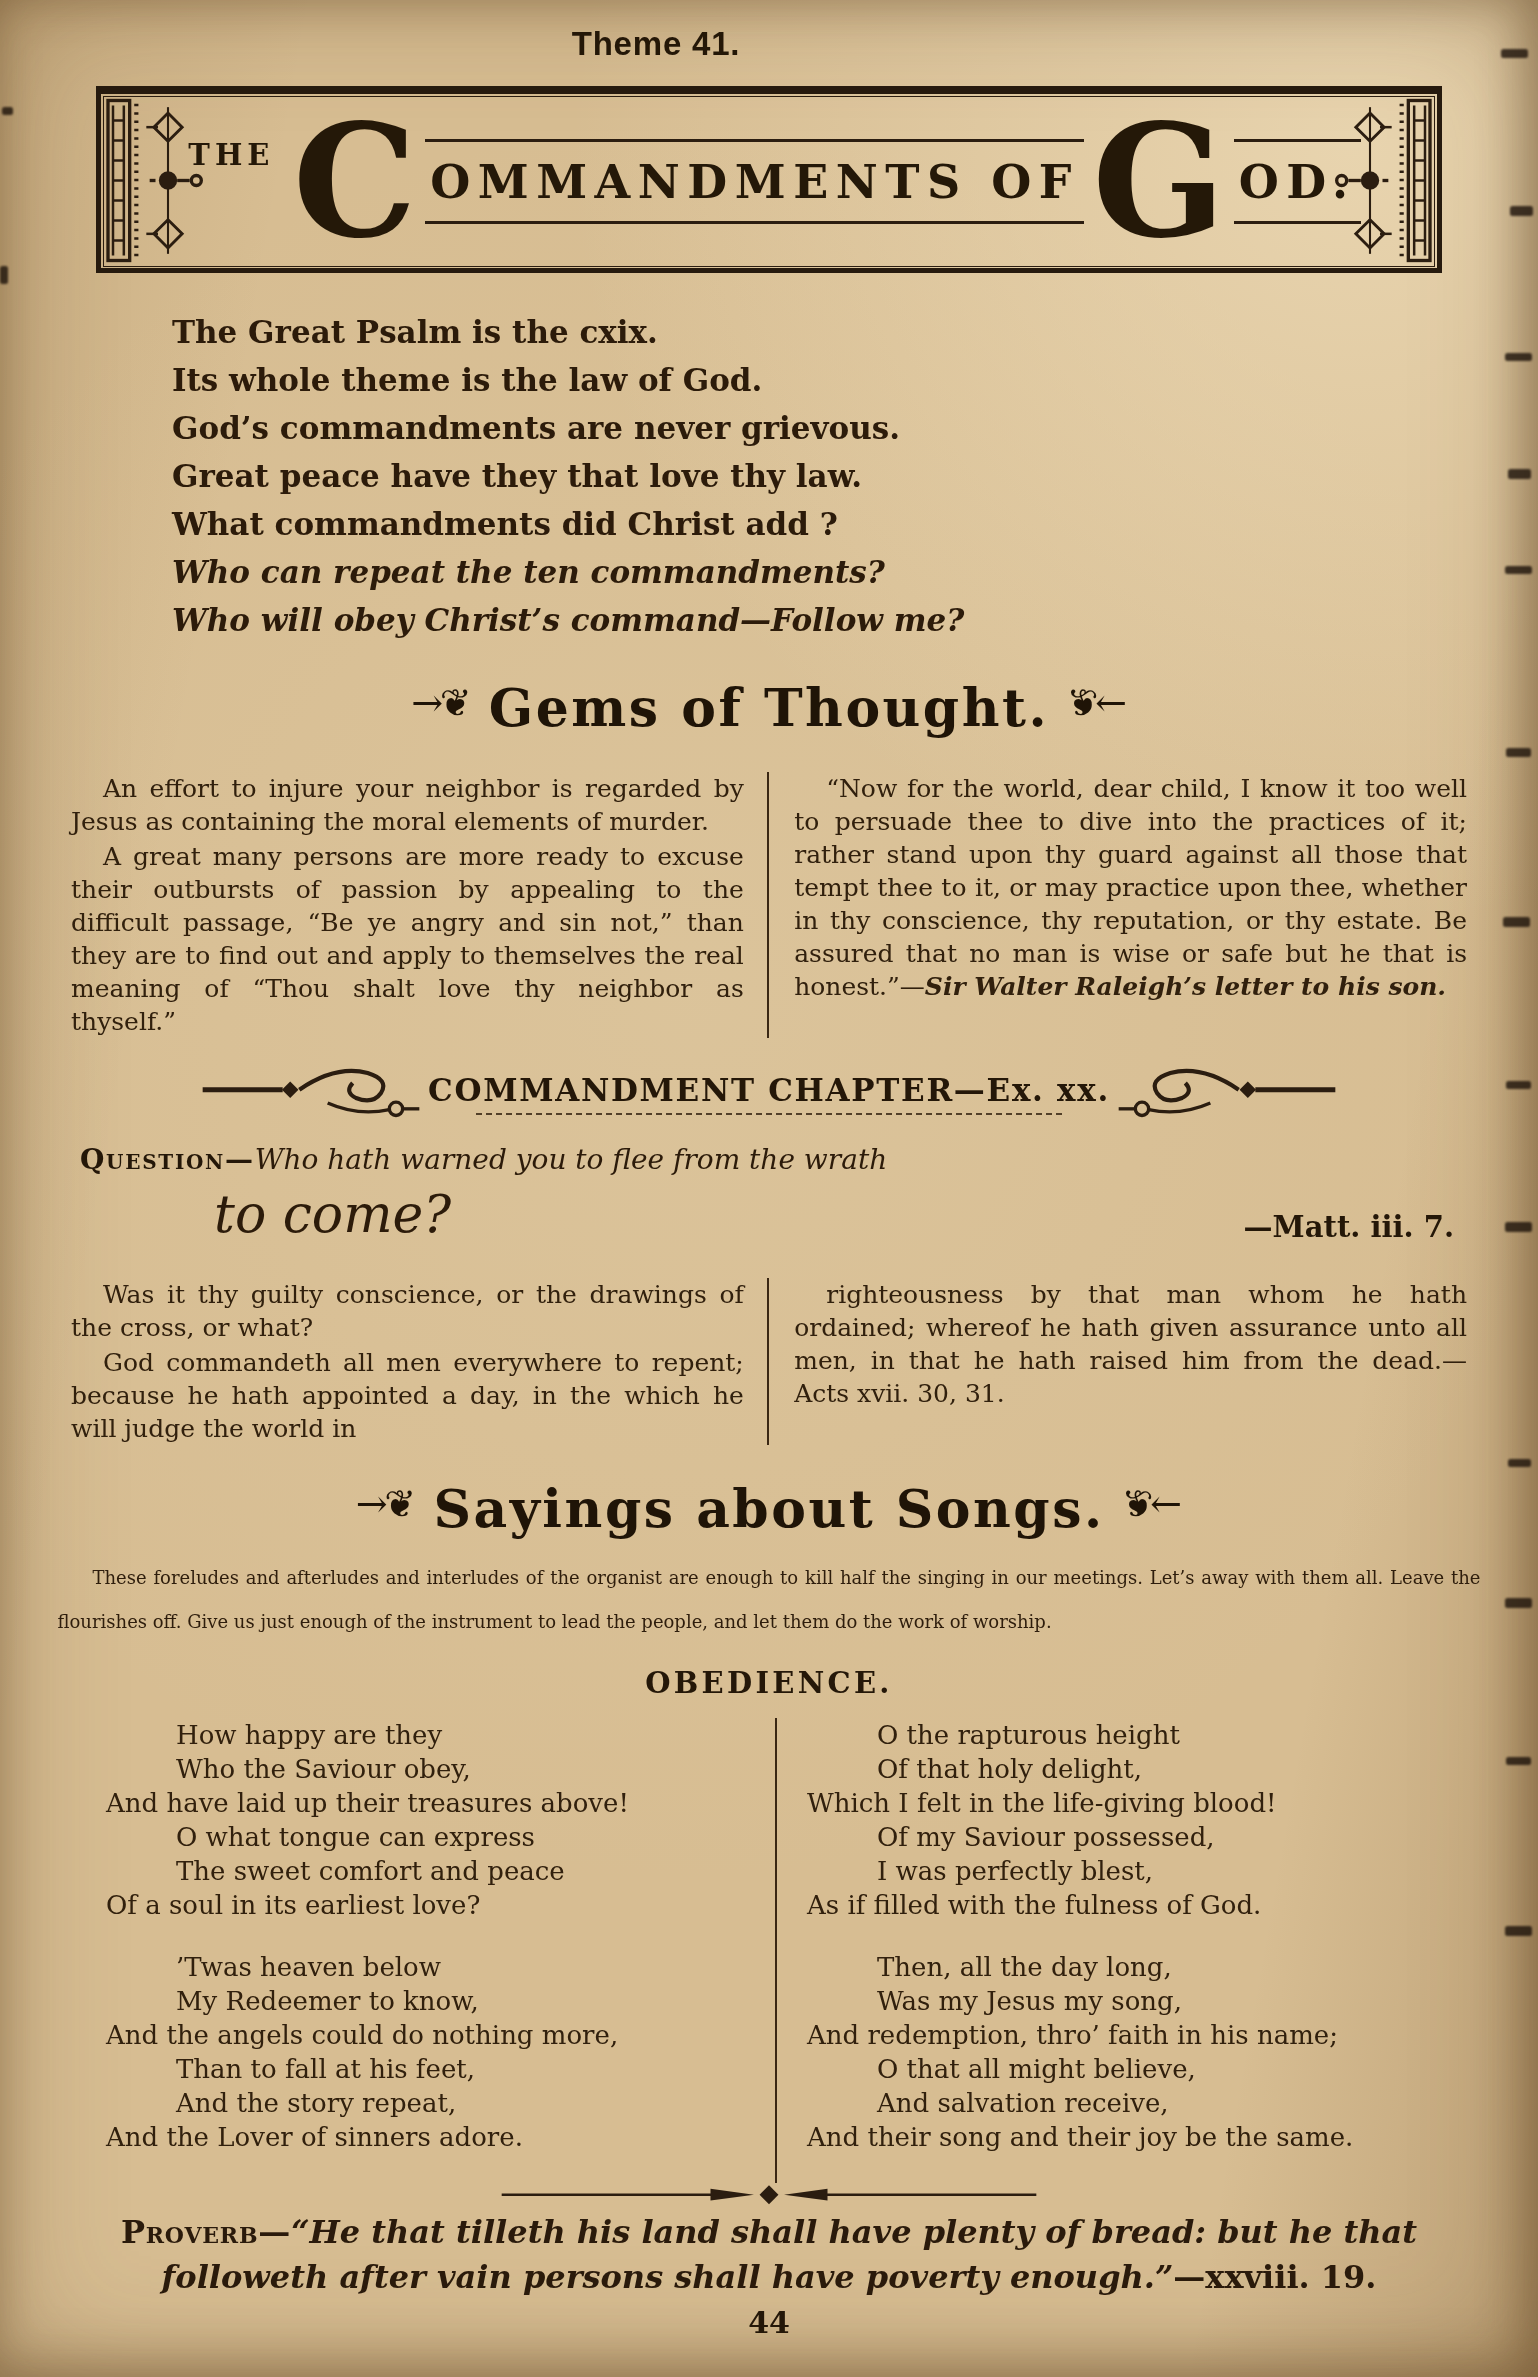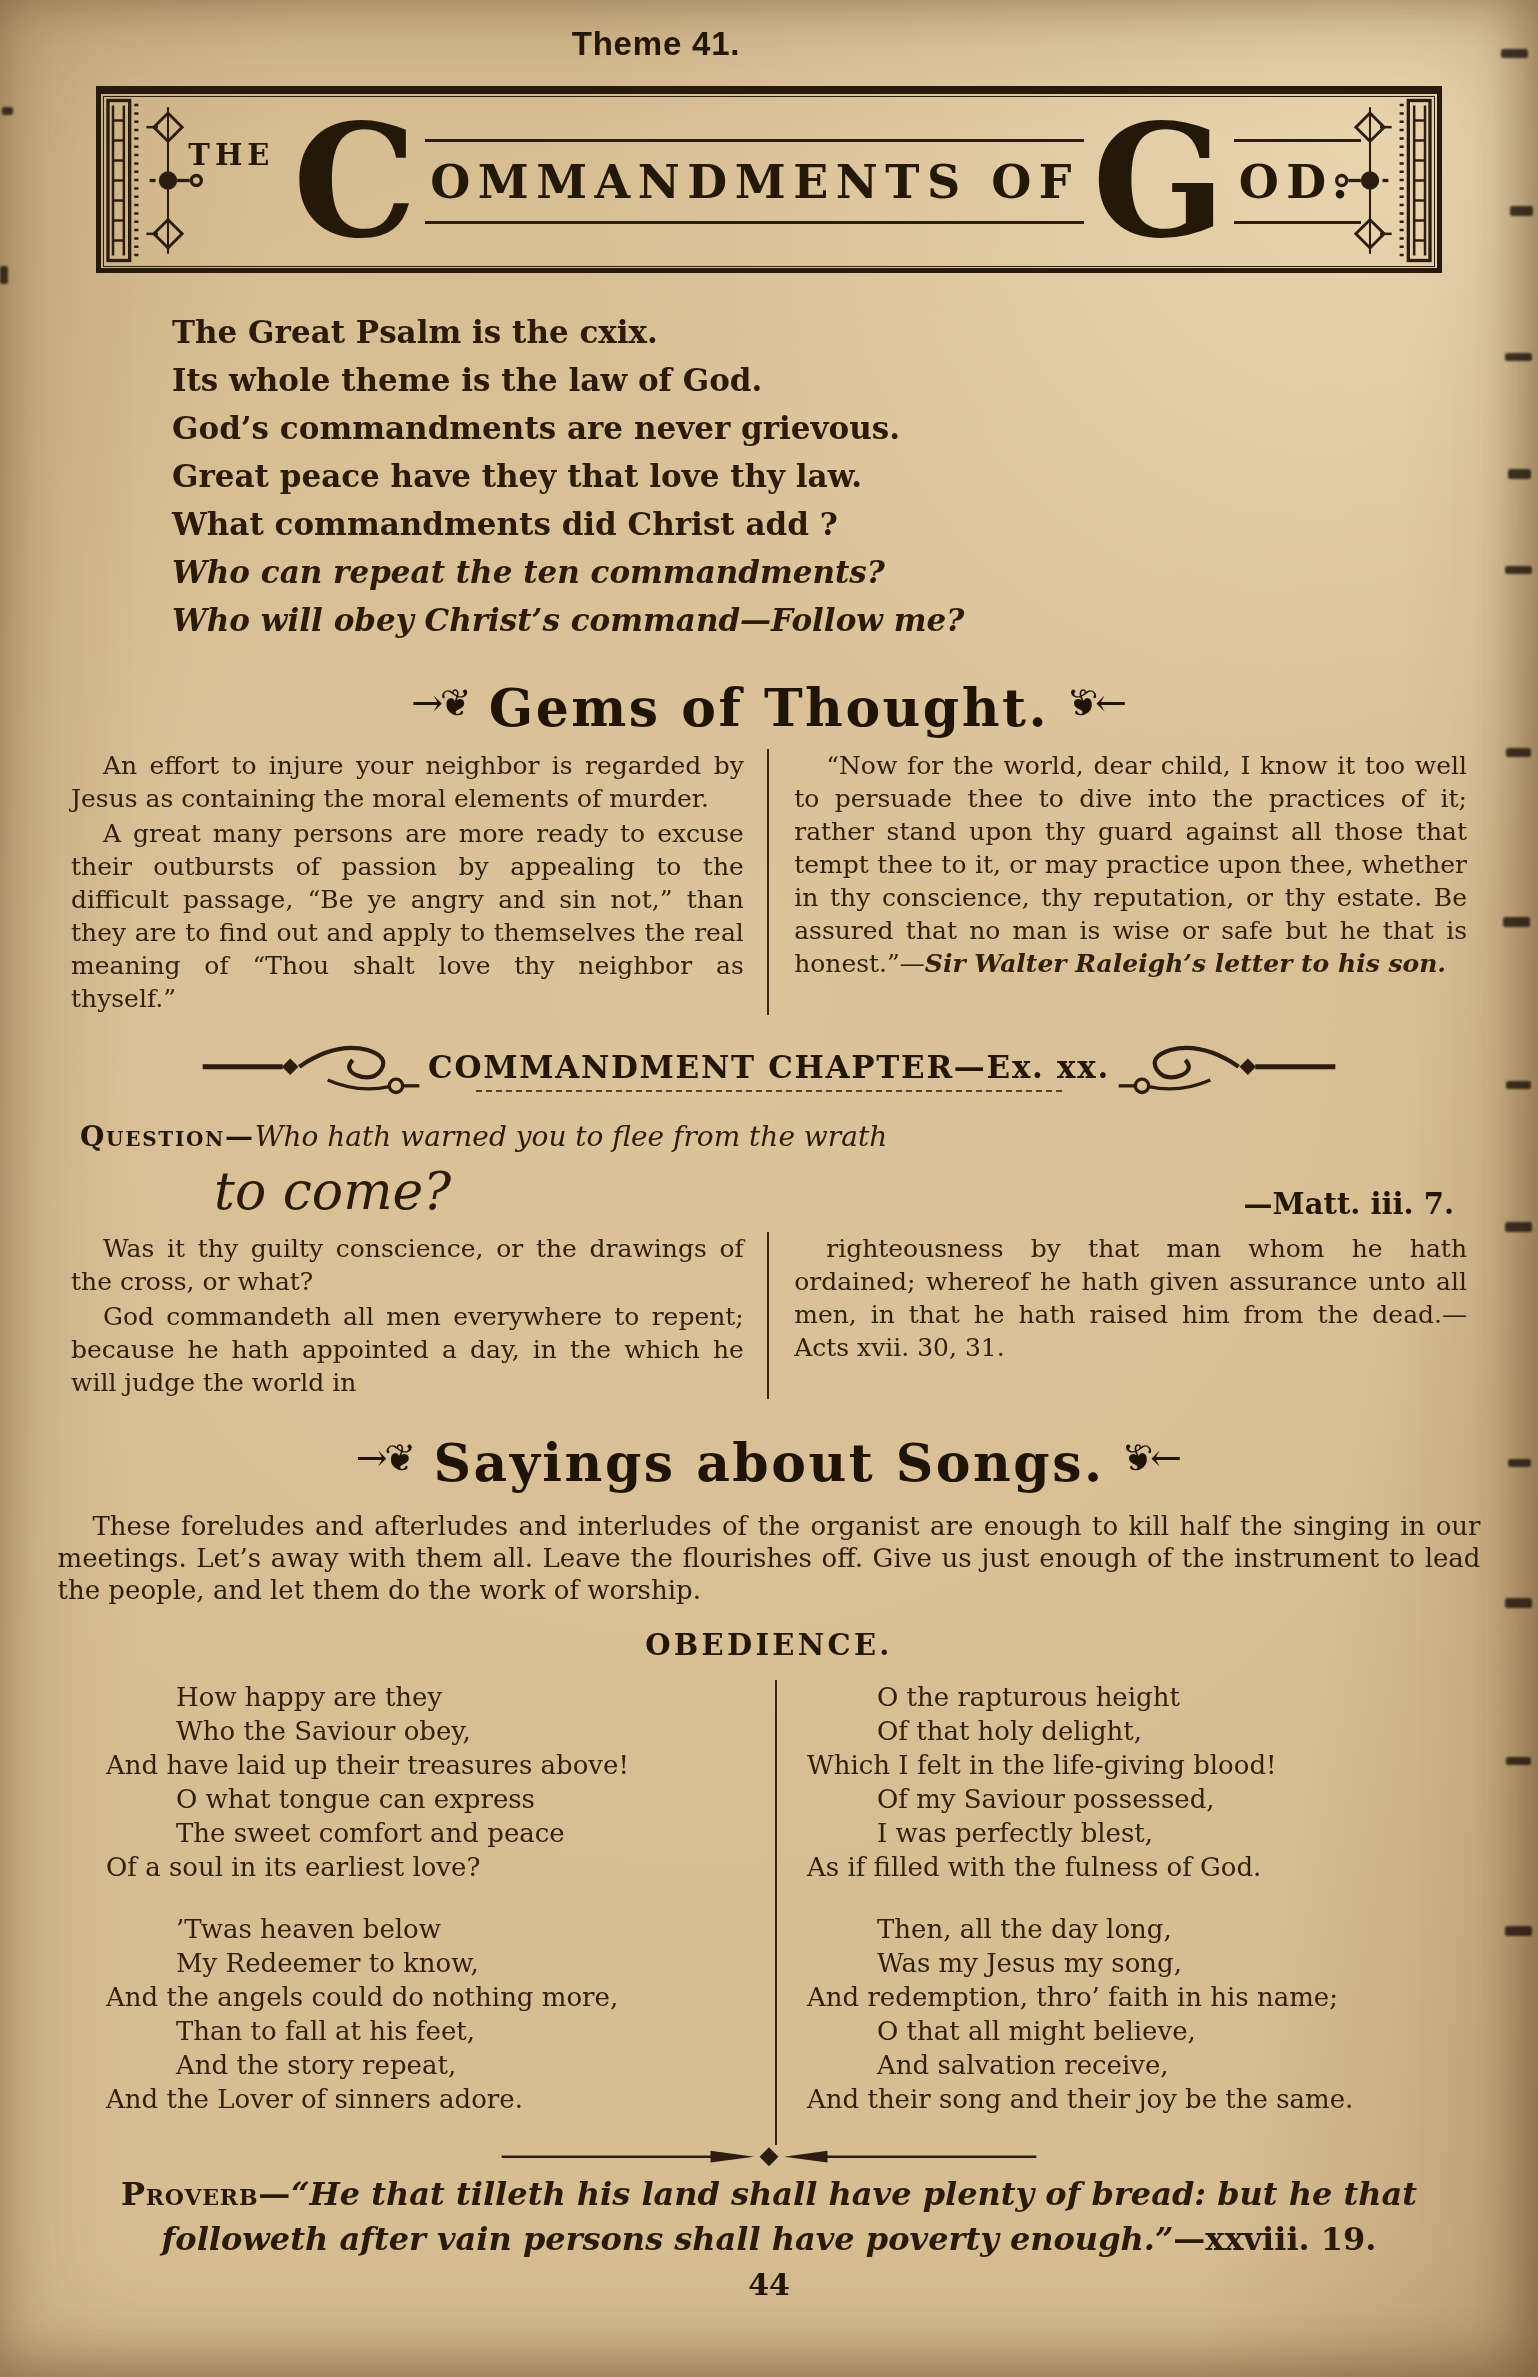--- a/index.html
+++ b/index.html
@@ -39,21 +39,21 @@
   .banner-orn.right{right:1.7px;transform:scaleX(-1);}
   .banner-orn svg{display:block;margin-top:2.5px;}
   
   .intro{margin:35px 0 0 172px;font-size:31px;font-weight:bold;line-height:48px;color:#2c1b0a;}
   .intro .it{font-style:italic;font-weight:600;}
   
   .fancy-head{text-align:center;margin-top:33px;font-size:52px;font-weight:bold;letter-spacing:2.5px;color:#1f1407;}
   .fancy-head .orn{font-size:38px;font-weight:normal;vertical-align:10px;letter-spacing:-3.3px;}
   .fancy-head .orn.flip{display:inline-block;transform:scaleX(-1);}
   
-  .twocol{display:flex;width:1396px;margin:11px auto 0;}
+  .twocol{display:flex;width:1396px;margin:34px auto 0;}
   .col-l{width:674px;padding-right:23.4px;}
   .col-r{width:674px;border-left:2.5px solid #3a2713;padding-left:25px;}
   .twocol p{margin:0;text-align:justify;font-size:25px;line-height:33px;text-indent:32px;color:#31200d;}
   .twocol p + p{margin-top:1.7px;}
   .attr{font-style:italic;font-weight:bold;}
   
   .chapter{margin-top:25px;display:flex;align-items:center;justify-content:center;}
   .chapter .flour{flex:0 0 auto;}
   .chapter .flour.right{transform:scaleX(-1);}
   .chapter-mid{margin:0 8.4px;text-align:center;}
@@ -61,21 +61,21 @@
   .chapter-rule{width:586px;border-bottom:2.5px dashed rgba(48,30,13,.8);margin:5px auto 0;}
   
   .question{margin:20px 59px 0 80px;}
   .q-line1{font-size:28px;}
   .q-label{font-variant:small-caps;font-weight:600;letter-spacing:1.7px;color:#241708;}
   .q-script{font-style:italic;color:#2c1b0a;}
   .q-line2{display:flex;justify-content:space-between;align-items:flex-end;margin-top:8.4px;}
   .q-line2 .q-script{padding-left:134px;font-size:52px;}
   .q-cite{font-weight:bold;font-size:29px;padding-right:25px;color:#241708;}
   
-  .sayings-p{width:1423px;margin:16.7px auto 0;font-size:26px;line-height:32px;text-align:justify;text-indent:35px;color:#2e1d0c;}
+  .sayings-p{width:1423px;margin:16.7px auto 0;font-size:18px;line-height:44px;text-align:justify;text-indent:35px;color:#2e1d0c;}
   
   .obed{text-align:center;margin-top:22px;font-size:29px;font-weight:bold;letter-spacing:3.3px;color:#241708;}
   .verses{display:flex;width:1414px;margin:18px auto 0;}
   .v-col{width:680px;}
   .v-col.l{padding-left:44px;}
   .v-col.r{border-left:2.5px solid #3a2713;padding-left:30px;}
   .stanza{margin-bottom:28.5px;}
   .vl{font-size:26px;line-height:34px;color:#31200d;}
   .vl.in{padding-left:70px;}
   

